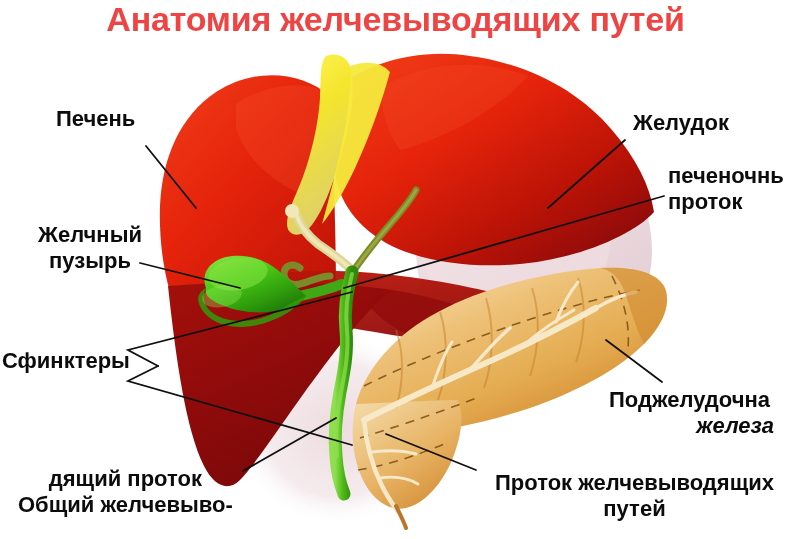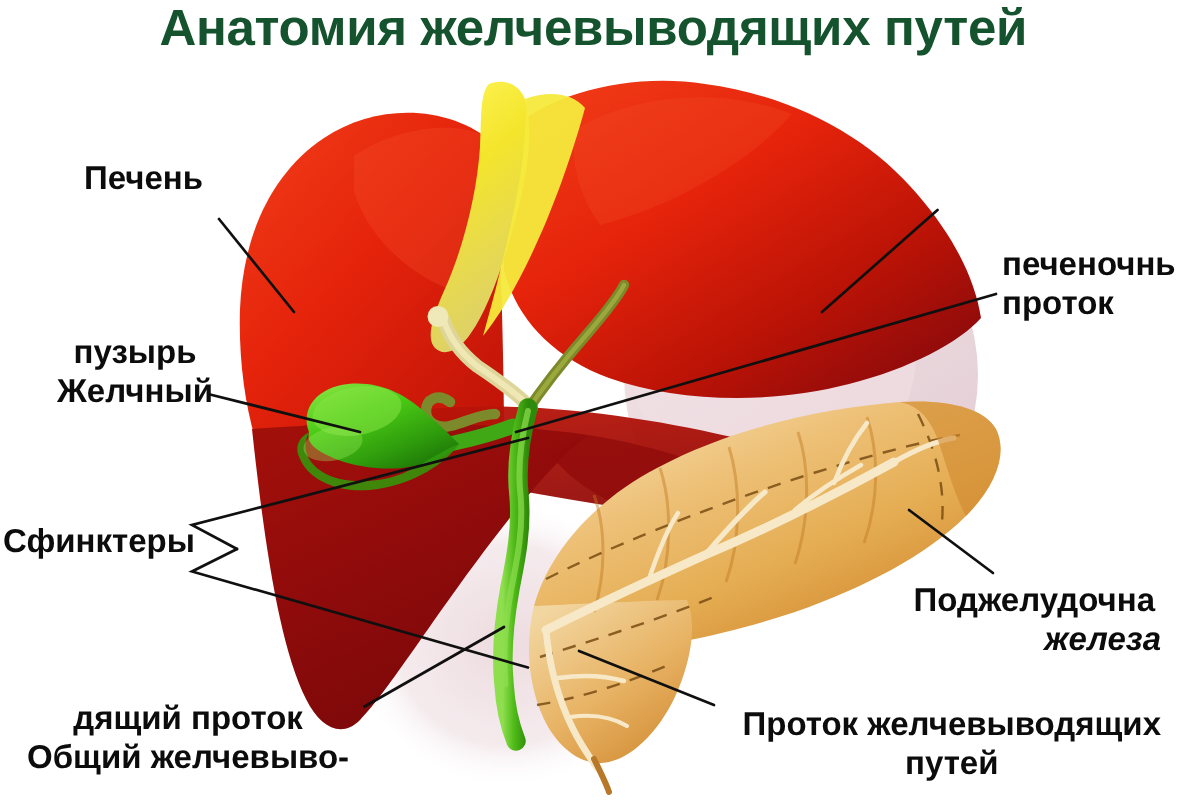--- a/index.html
+++ b/index.html
@@ -26,21 +26,21 @@
   .diagram-title {
     position: absolute;
     top: 0px;
     left: 0;
     width: 791px;
     text-align: center;
     font-family: "Liberation Sans", sans-serif;
     font-size: 34px;
     font-weight: 700;
     letter-spacing: -0.2px;
-    color: #14532d;
+    color: #ef4444;
     white-space: nowrap;
   }
   .label {
     position: absolute;
     font-family: "Liberation Sans", sans-serif;
     font-size: 22px;
     font-weight: 700;
     color: #0c0c0c;
     line-height: 1.17;
     white-space: nowrap;
@@ -256,33 +256,36 @@
     </g>
   </svg>
 
   <div class="diagram-title">Анатомия желчевыводящих путей</div>
 
   <div class="label lbl-liver">
     <div>Печень</div>
   </div>
 
   <div class="label lbl-gallbladder">
+    <div>Желчный</div>
     <div>пузырь</div>
-    <div>Желчный</div>
   </div>
 
   <div class="label lbl-sphincters">
     <div>Сфинктеры</div>
   </div>
 
   <div class="label lbl-bileduct">
     <div style="text-align:center">дящий проток</div>
     <div>Общий желчевыво-</div>
   </div>
 
+  <div class="label lbl-stomach">
+    <div>Желудок</div>
+  </div>
 
   <div class="label lbl-hepduct clipped">
     <div>печеночнь</div>
     <div>проток</div>
   </div>
 
   <div class="label lbl-pancreas clipped">
     <div>Поджелудочна</div>
     <div class="l2">железа</div>
   </div>

